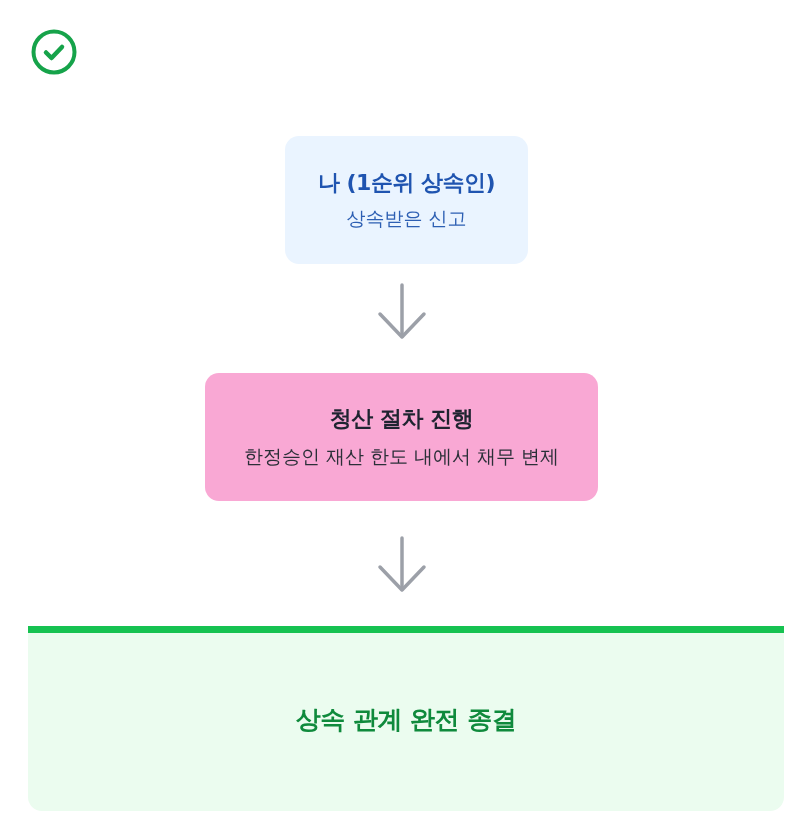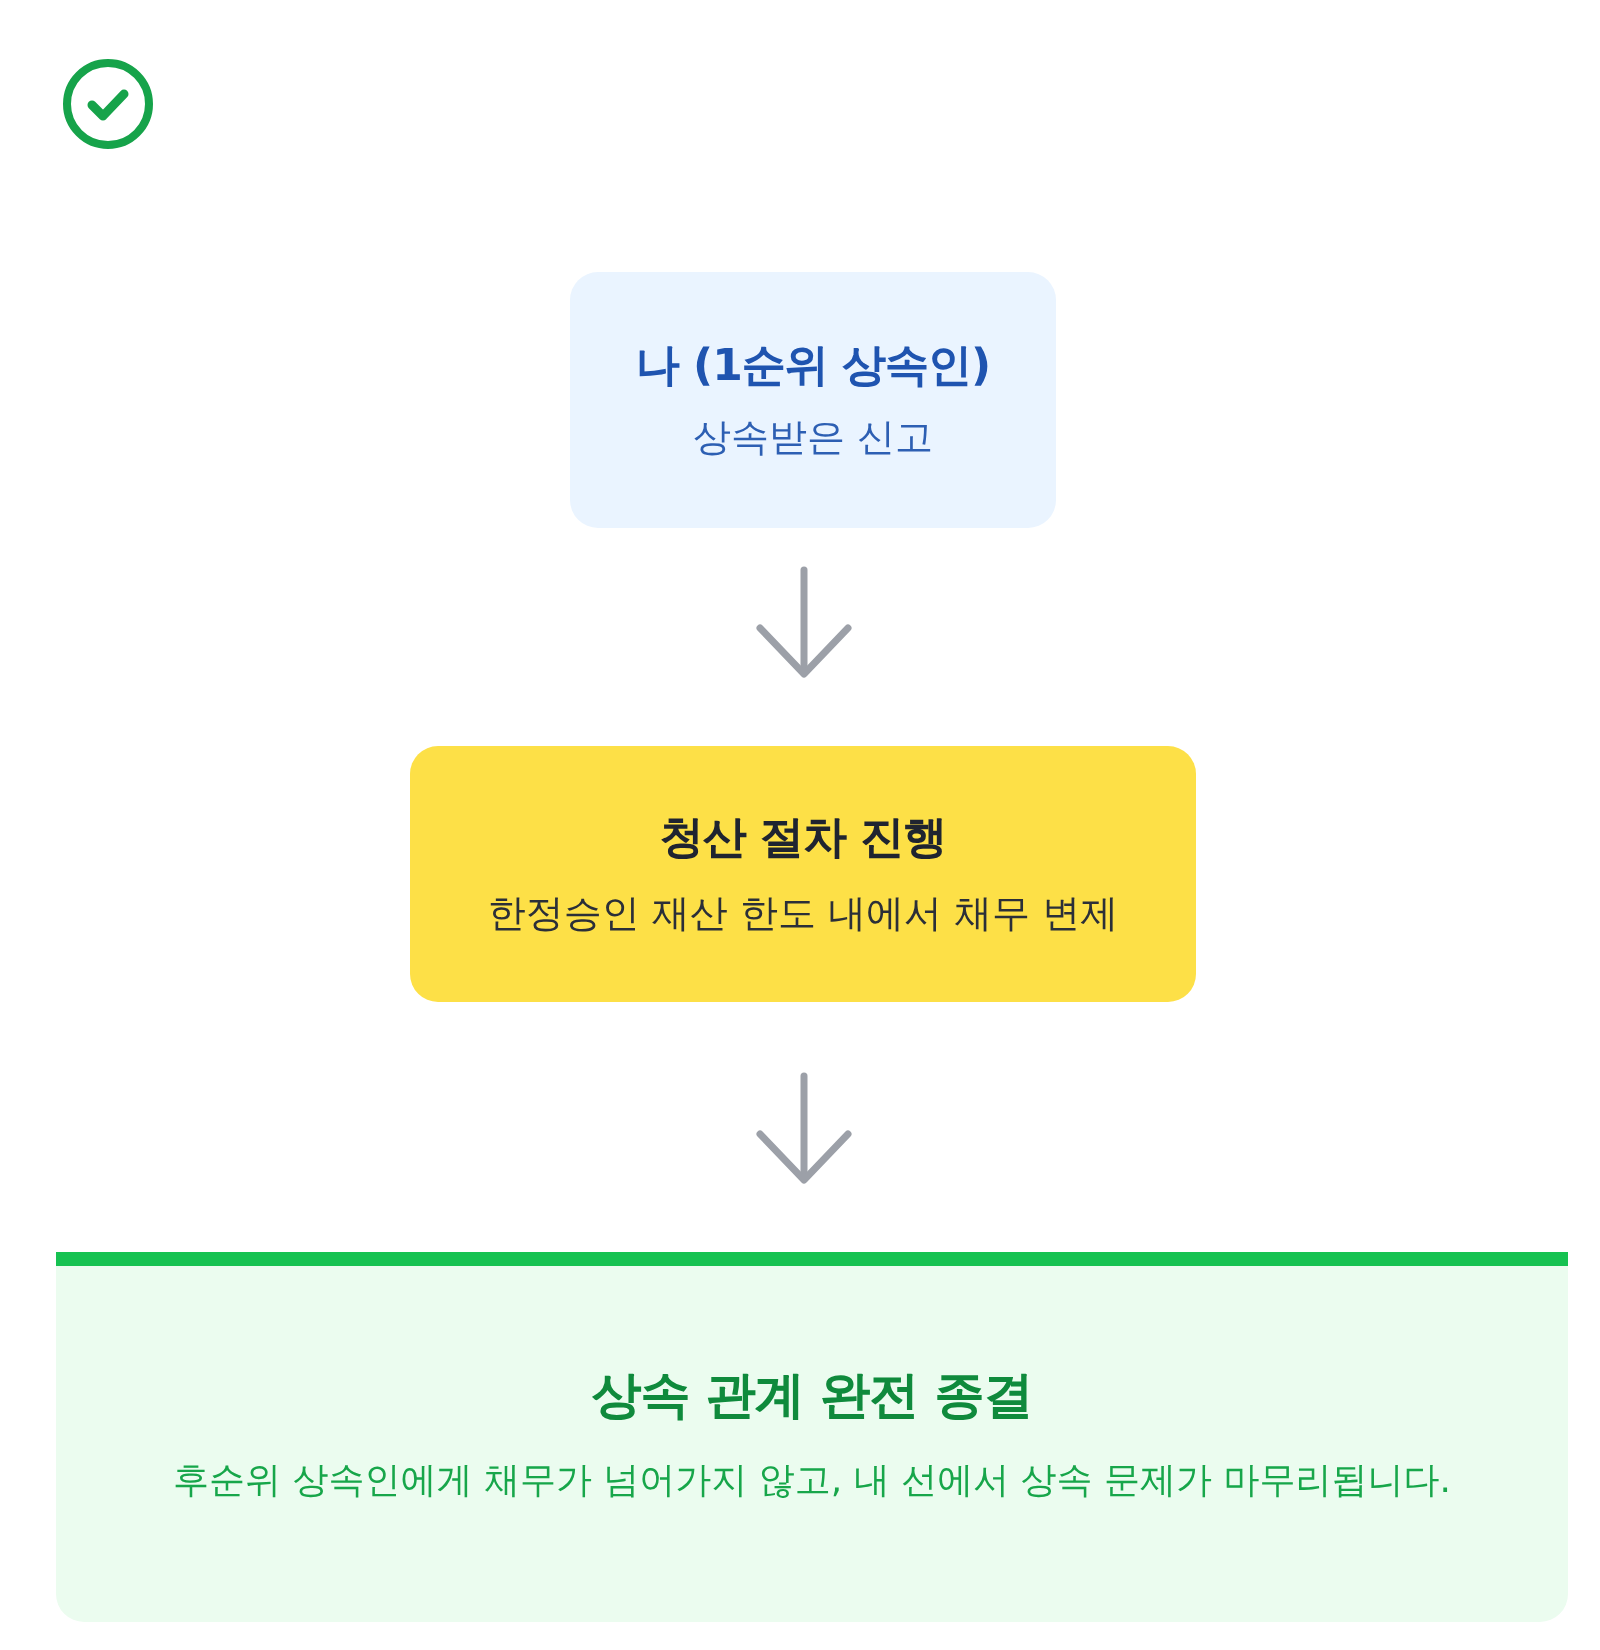--- a/index.html
+++ b/index.html
@@ -6,21 +6,21 @@
   body { width: 800px; height: 825px; position: relative; overflow: hidden;
          font-family: "DejaVu Sans", "Liberation Sans", sans-serif; }
   .header { position: absolute; left: 30px; top: 28px; height: 48px; display: flex; align-items: center; }
   .check { width: 48px; height: 48px; }
   .title { margin-left: 26px; font-size: 29px; font-weight: 700; color: #1f2430; letter-spacing: -1px; }
   .box { position: absolute; border-radius: 14px; display: flex; flex-direction: column;
          align-items: center; justify-content: center; text-align: center; }
   .box1 { left: 285px; top: 120px; width: 243px; height: 128px; background: #eaf4ff; margin-top: 16px; }
   .box1 .t1 { font-size: 22px; font-weight: 700; color: #1f54b0; letter-spacing: -0.5px; }
   .box1 .t2 { font-size: 19px; color: #2d5fb3; margin-top: 8px; }
-  .box2 { left: 205px; top: 373px; width: 393px; height: 128px; background: #fde047; }
+  .box2 { left: 205px; top: 373px; width: 393px; height: 128px; background: #f9a8d4; }
   .box2 .t1 { font-size: 22px; font-weight: 700; color: #1f2430; letter-spacing: -0.5px; }
   .box2 .t2 { font-size: 19px; color: #2b2f38; margin-top: 10px; }
   .arrow { position: absolute; width: 52px; height: 60px; }
   .arrow1 { left: 376px; top: 282px; }
   .arrow2 { left: 376px; top: 535px; }
   .result { position: absolute; left: 28px; top: 626px; width: 756px; height: 178px;
             background: #ebfcef; border-radius: 0 0 14px 14px; border-top: 7px solid #16c251;
             display: flex; flex-direction: column; align-items: center; justify-content: center; text-align: center; }
   .result .t1 { font-size: 25px; font-weight: 700; color: #0f8a3c; letter-spacing: -0.5px; margin-top: -6px; }
   .result .t2 { font-size: 18px; color: #17a64a; margin-top: 10px; line-height: 34px; width: 700px; }
@@ -50,14 +50,13 @@
   <div class="t2">한정승인 재산 한도 내에서 채무 변제</div>
 </div>
 
 <svg class="arrow arrow2" viewBox="0 0 52 60">
   <line x1="26" y1="3" x2="26" y2="54" stroke="#9ca0a8" stroke-width="3.5" stroke-linecap="round"></line>
   <polyline points="4,32 26,55 48,32" fill="none" stroke="#9ca0a8" stroke-width="3.5" stroke-linecap="round" stroke-linejoin="round"></polyline>
 </svg>
 
 <div class="result">
   <div class="t1">상속 관계 완전 종결</div>
-  <div class="t2">후순위 상속인에게 채무가 넘어가지 않고, 내 선에서 상속 문제가 마무리됩니다.</div>
 </div>
 
 </body></html>

